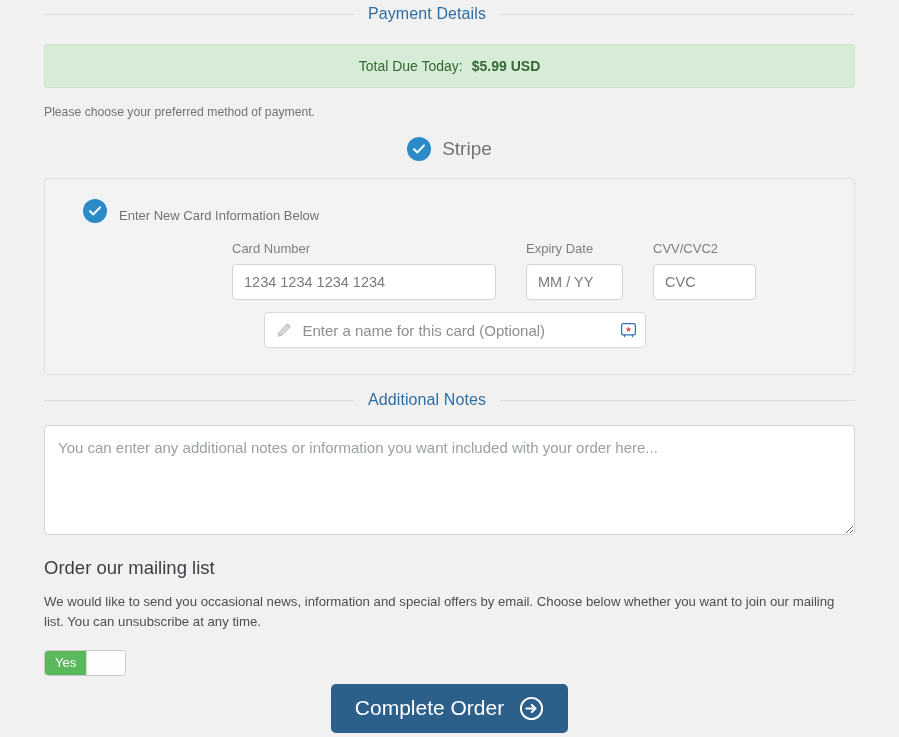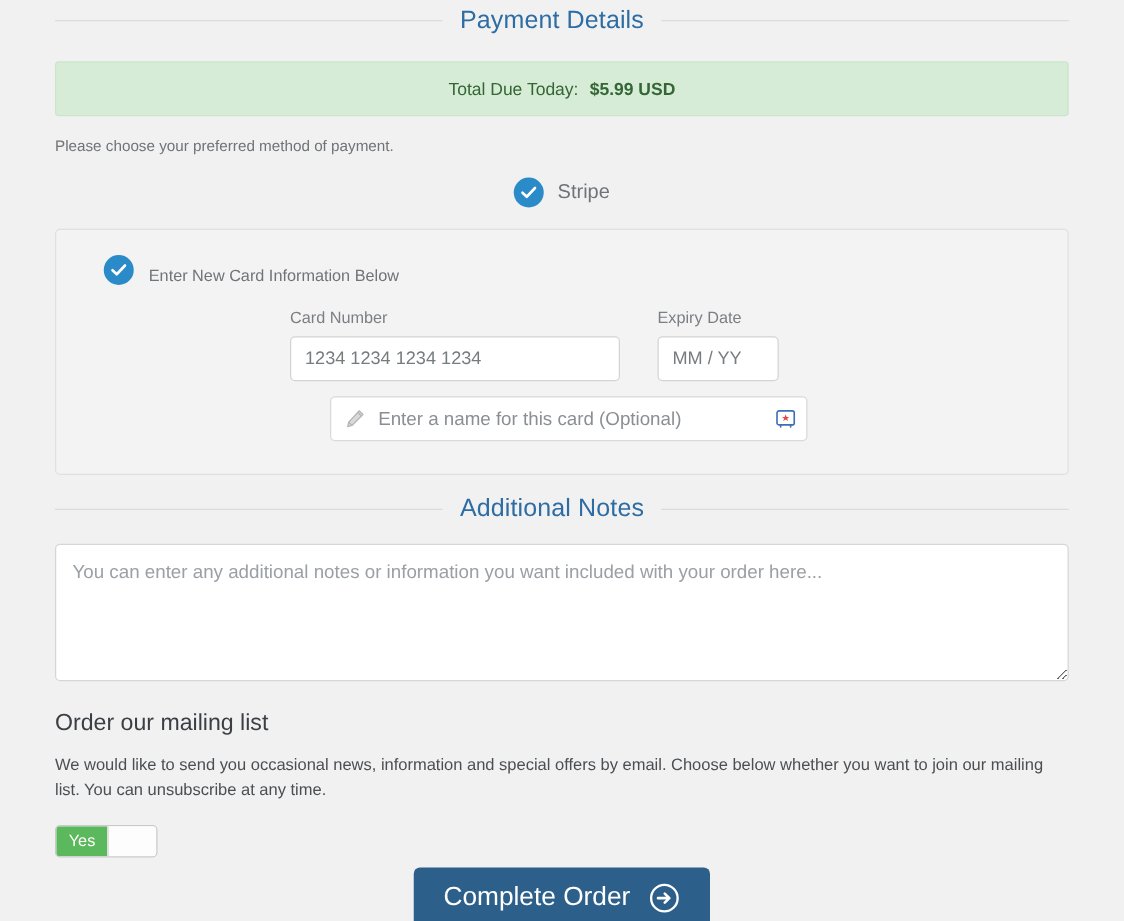--- a/index.html
+++ b/index.html
@@ -22,21 +22,21 @@
     height: 737px;
     padding: 0 44px;
   }
 
   
   .section-header {
     display: flex;
     align-items: center;
     gap: 14px;
     color: #2e6da4;
-    font-size: 20px;
+    font-size: 16px;
     letter-spacing: 0.1px;
   }
   .section-header .rule {
     flex: 1 1 auto;
     height: 1px;
     background: #dcdcdc;
   }
   .section-header .rule-left { flex: 0 0 310px; }
   .section-header .title { white-space: nowrap; }
 
@@ -86,21 +86,21 @@
     height: 24px;
     border-radius: 50%;
     background: #2a8bc8;
     display: inline-flex;
     align-items: center;
     justify-content: center;
     flex: 0 0 auto;
   }
   .radio-check svg { display: block; }
   .radio-label {
-    font-size: 16px;
+    font-size: 19px;
     color: #6f7478;
   }
 
   
   .card-panel {
     margin-top: 17px;
     border: 1px solid #e0e0e0;
     border-radius: 4px;
     background: #f3f3f3;
     padding: 20px 24px 26px 24px;
@@ -317,20 +317,24 @@
       <div class="field-block">
         <span class="field-label">Card Number</span>
         <input class="field-input" id="card-number-input" type="text" placeholder="1234 1234 1234 1234" style="">
       </div>
 
       <div class="field-block">
         <span class="field-label">Expiry Date</span>
         <input class="field-input" id="expiry-input" type="text" placeholder="MM / YY" style="">
       </div>
 
+      <div class="field-block">
+        <span class="field-label">CVV/CVC2</span>
+        <input class="field-input" id="cvv-input" type="text" placeholder="CVC" style="">
+      </div>
 
     </div>
 
     <div class="card-name-row">
       <div class="card-name-wrap">
         <span class="pencil-icon">
           <svg width="16" height="16" viewBox="0 0 16 16" aria-hidden="true">
             <path d="M11.4 1.6 L14.4 4.6 L5.6 13.4 L2.1 14.3 L2.9 10.8 Z" fill="#d9d9d9" stroke="#b5b5b5" stroke-width="0.9" stroke-linejoin="round"></path>
             <path d="M10.2 2.8 L13.2 5.8" fill="none" stroke="#b5b5b5" stroke-width="0.9"></path>
             <path d="M2.9 10.8 L5.6 13.4" fill="none" stroke="#b5b5b5" stroke-width="0.9"></path>

